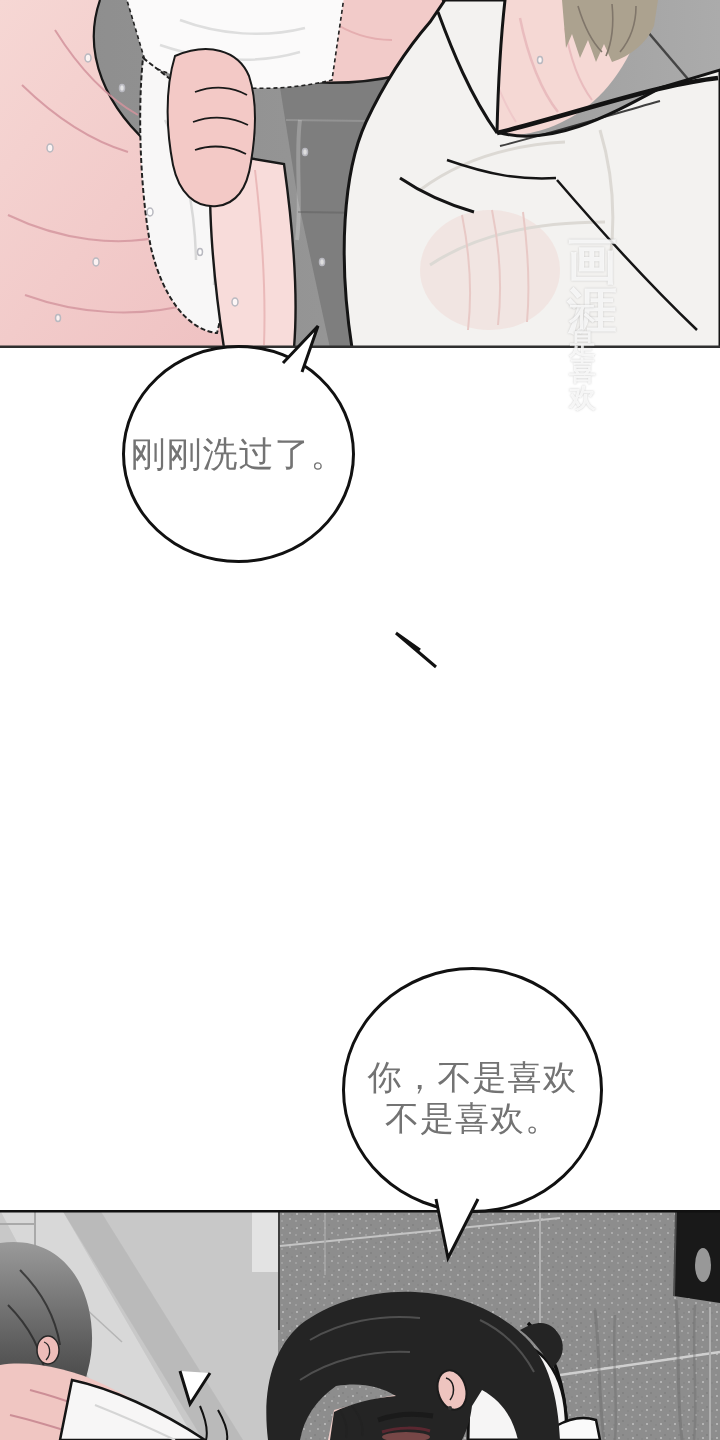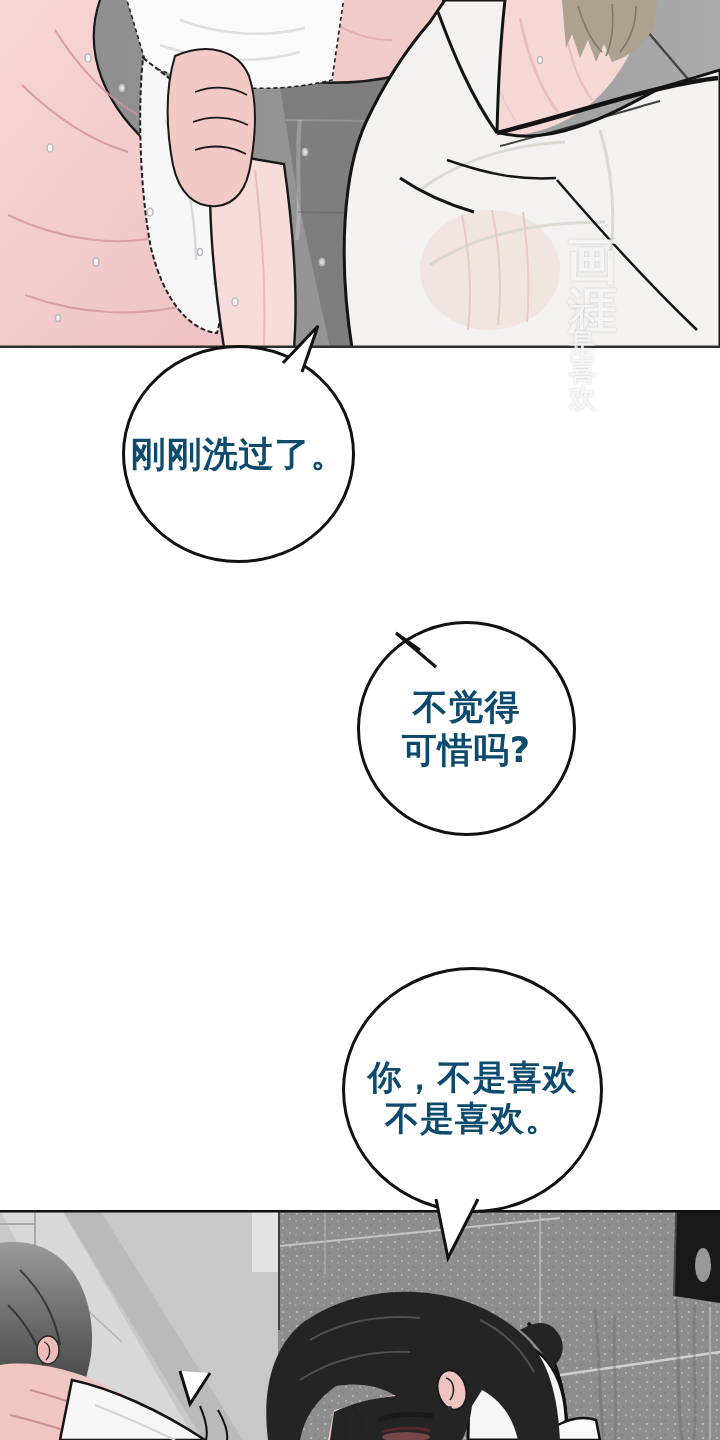--- a/index.html
+++ b/index.html
@@ -8,21 +8,21 @@
     overflow:hidden;font-family:"DejaVu Sans",sans-serif;
   }
   .panel{position:absolute;left:0;}
   .panel svg{display:block;}
   .bubble{
     position:absolute;background:#ffffff;border:3.5px solid #111111;
     border-radius:50%;display:flex;align-items:center;justify-content:center;
     text-align:center;box-sizing:border-box;z-index:5;
   }
   .bubble .txt{
-    font-weight:700;color:#0c4a6e;line-height:1.22;letter-spacing:1px;
+    font-weight:400;color:#737373;line-height:1.22;letter-spacing:1px;
     white-space:nowrap;
   }
   .bubble .line{display:block;}
   #bubble-1{left:122px;top:345px;width:233px;height:218px;}
   #bubble-2{left:357px;top:621px;width:219px;height:215px;}
   #bubble-3{left:342px;top:967px;width:261px;height:246px;}
   #bubble-4{left:70px;top:1199px;width:204px;height:187px;}
   #bubble-1 .txt,#bubble-2 .txt{font-size:35px;}
   #bubble-3 .txt,#bubble-4 .txt{font-size:34px;margin-top:16px;}
   .tails{position:absolute;left:0;top:0;z-index:6;pointer-events:none;}
@@ -253,26 +253,20 @@
     </svg>
   </div>
 
   <div class="bubble" id="bubble-1">
     <div class="txt">
       <span class="line">刚刚洗过了。</span>
       <span class="line"></span>
     </div>
   </div>
 
-  <div class="bubble" id="bubble-2">
-    <div class="txt">
-      <span class="line">不觉得</span>
-      <span class="line">可惜吗?</span>
-    </div>
-  </div>
 
   <div class="bubble" id="bubble-3">
     <div class="txt">
       <span class="line">你，不是喜欢</span>
       <span class="line">不是喜欢。</span>
     </div>
   </div>
 
 
   <svg class="tails" width="720" height="1440" viewBox="0 0 720 1440">

